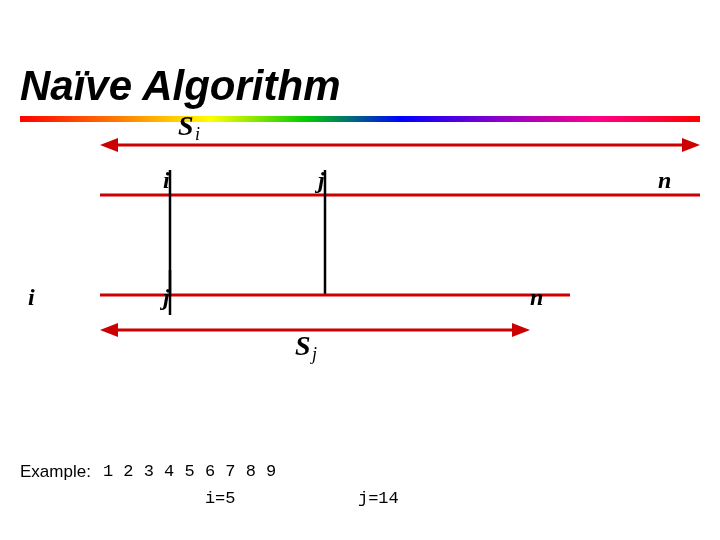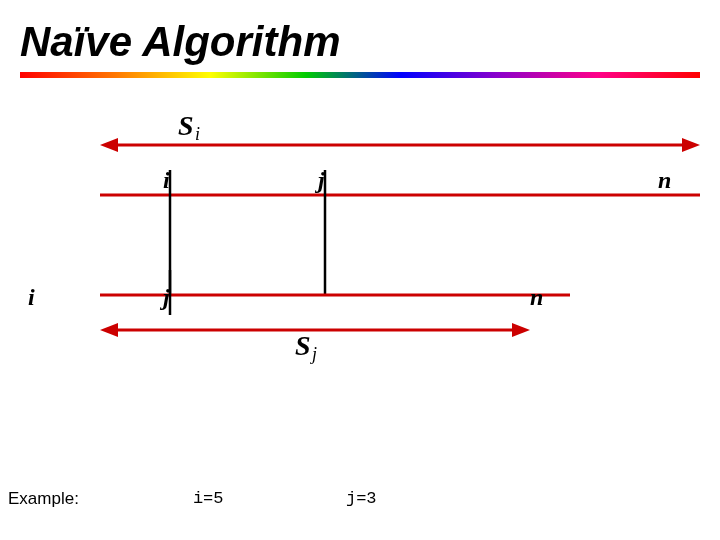--- a/index.html
+++ b/index.html
@@ -8,20 +8,21 @@
       height: 540px;
       background: #fff;
       font-family: 'Times New Roman', Times, serif;
       overflow: hidden;
       position: relative;
     }
 
     
     #title-area {
       padding: 18px 20px 1px 20px;
+      margin-top: 44px;
     }
     #title-text {
       font-size: 42px;
       font-weight: bold;
       font-family: Arial, Helvetica, sans-serif;
       color: #000;
       font-style: italic;
     }
 
     
@@ -86,25 +87,26 @@
   <polygon points="90,235 108,228 108,242" fill="#cc0000"></polygon>
   <polygon points="520,235 502,228 502,242" fill="#cc0000"></polygon>
 
   <text x="285" y="260" font-size="28" font-style="italic" font-weight="bold" font-family="Times New Roman, serif" fill="#000">S</text>
   <text x="302" y="265" font-size="18" font-style="italic" font-family="Times New Roman, serif" fill="#000">j</text>
 
   <line x1="160" y1="175" x2="160" y2="220" stroke="#000" stroke-width="2.5"></line>
 
 </svg>
 
-<div style="position:absolute; bottom:28px; left:8px;">
+<div style="position:absolute; bottom:28px; left:20px;">
   <div style="display:flex; gap:8px; font-family:'Courier New',Courier,monospace; font-size:17px; line-height:1.6;">
     <span style="font-family:Arial,sans-serif; font-size:17px; margin-right:4px;">Example:</span>
     <div>
+      <div>1 2 3 4 5 6 7 8 9</div>
       <div>
         &nbsp;&nbsp;&nbsp;&nbsp;&nbsp;&nbsp;&nbsp;&nbsp;&nbsp;
         <span>i=5</span>
         &nbsp;&nbsp;&nbsp;&nbsp;&nbsp;&nbsp;&nbsp;&nbsp;&nbsp;&nbsp;
-        <span>j=3</span>
+        <span>j=14</span>
       </div>
     </div>
   </div>
 </div>
 
 </body></html>

